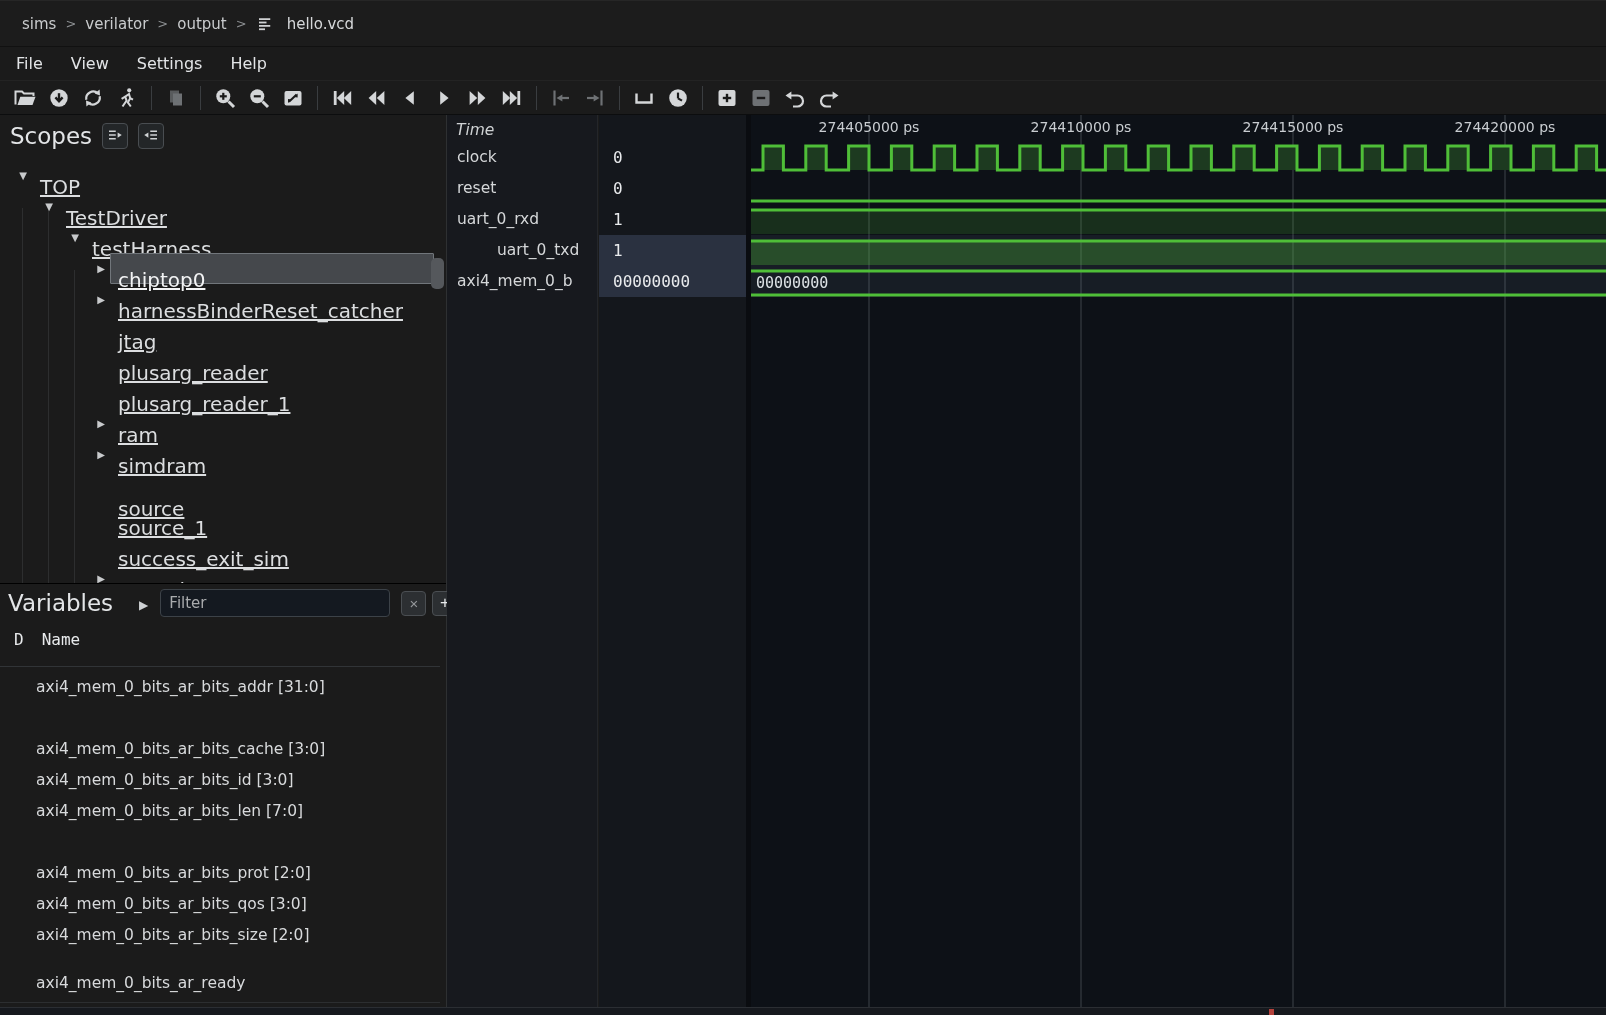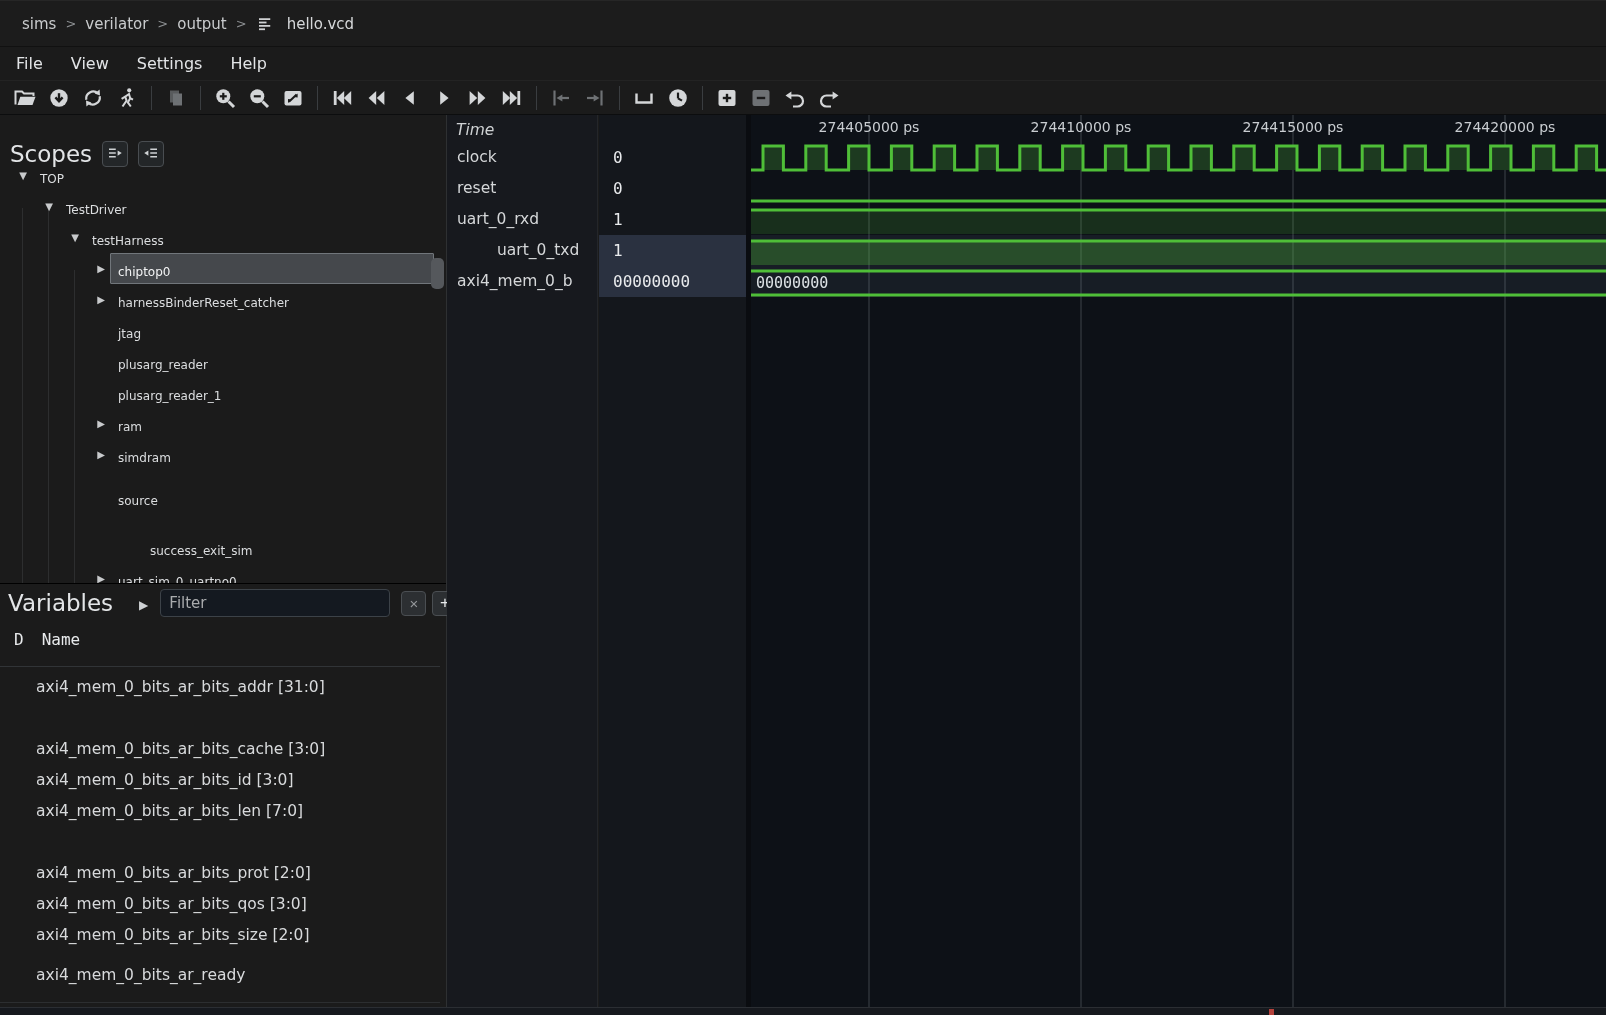--- a/index.html
+++ b/index.html
@@ -24,28 +24,28 @@
   .tb-btn svg{display:block;}
   
   .main{position:absolute;left:0;top:115px;width:1606px;height:892px;}
   .left-panel{position:absolute;left:0;top:0;width:446px;height:892px;background:#1b1b1b;border-right:1px solid #2e3032;box-sizing:content-box;}
   .names-col{position:absolute;left:447px;top:0;width:151px;height:892px;background:#17191e;border-right:1px solid #24262a;box-sizing:border-box;}
   .values-col{position:absolute;left:599px;top:0;width:147px;height:892px;background:#14171c;}
   .col-gap{position:absolute;left:746px;top:0;width:5px;height:892px;background:#0a0c10;}
   .wave-wrap{position:absolute;left:751px;top:0;width:855px;height:892px;background:#0d1117;overflow:hidden;}
   
   .panel-title{font-size:23px;color:#e3e5e7;}
-  .scopes-head{position:absolute;left:10px;top:8px;display:flex;align-items:center;gap:10px;margin-top:18px;}
+  .scopes-head{position:absolute;left:10px;top:8px;display:flex;align-items:center;gap:10px;}
   .head-btn{width:26px;height:26px;background:#232628;border:1px solid #494d51;border-radius:4px;
             display:flex;align-items:center;justify-content:center;color:#cfd2d4;padding:0;}
   .scopes-tree{position:absolute;left:0;top:45px;width:446px;height:423px;overflow:hidden;}
   .tree-guide{position:absolute;width:1px;background:#2d2e2f;}
   .tree-row{position:absolute;left:0;width:446px;height:31px;}
   .tree-arrow{position:absolute;top:0;height:31px;line-height:31px;font-size:10px;color:#c8cacc;width:18px;text-align:center;}
-  .tree-label{position:absolute;top:4px;height:31px;line-height:31px;font-size:12px;color:#dcdee0;white-space:nowrap;}
+  .tree-label{position:absolute;top:12px;height:31px;line-height:31px;font-size:20px;color:#dcdee0;white-space:nowrap;text-decoration:underline;}
   .tree-sel{position:absolute;top:0;height:29px;background:#45484c;border:1px solid #71767b;border-radius:1px;}
   .tree-row.selected .tree-label{color:#f2f3f4;}
   .scroll-thumb{position:absolute;left:431px;top:143px;width:13px;height:31px;background:#55585c;border-radius:5px;}
   .panel-divider{position:absolute;left:0;top:468px;width:446px;height:1px;background:#000;}
   
   .vars-panel{position:absolute;left:0;top:469px;width:446px;height:423px;background:#1b1b1b;}
   .vars-head{position:absolute;left:8px;top:5px;display:flex;align-items:center;}
   .vars-arrow{font-size:12px;color:#cfd2d4;margin:3px 12px 0 26px;}
   .filter-input{width:212px;height:26px;background:#141920;border:1px solid #3c4248;border-radius:4px;
                 color:#d8dadc;font-size:15px;padding:0 8px;font-family:"DejaVu Sans","Liberation Sans",sans-serif;outline:none;}
@@ -374,21 +374,24 @@
             <span class="tree-arrow" style="left: 92px;">▶</span>
             <span class="tree-label" style="left: 118px;">ram</span>
           </div>
           <div class="tree-row" style="top: 279px;">
             <span class="tree-arrow" style="left: 92px;">▶</span>
             <span class="tree-label" style="left: 118px;">simdram</span>
           </div>
           <div class="tree-row" style="top: 310px; margin-top: 12px;">
             <span class="tree-label" style="left: 118px;">source</span>
           </div>
-          <div class="tree-row" style="top: 372px; margin-left: 32px;">
+          <div class="tree-row" style="top: 341px;">
+            <span class="tree-label" style="left: 118px;">source_1</span>
+          </div>
+          <div class="tree-row" style="top: 372px;">
             <span class="tree-label" style="left: 118px;">success_exit_sim</span>
           </div>
           <div class="tree-row" style="top: 403px;">
             <span class="tree-arrow" style="left: 92px;">▶</span>
             <span class="tree-label" style="left: 118px;">uart_sim_0_uartno0</span>
           </div>
         </div>
       <div class="scroll-thumb"></div>
       <div class="panel-divider"></div>
 
@@ -410,21 +413,21 @@
         </div>
         <div class="vars-sep"></div>
         <div class="vars-list">
             <div class="var-row" style="top: 0px;">axi4_mem_0_bits_ar_bits_addr [31:0]</div>
             <div class="var-row" style="top: 62px;">axi4_mem_0_bits_ar_bits_cache [3:0]</div>
             <div class="var-row" style="top: 93px;">axi4_mem_0_bits_ar_bits_id [3:0]</div>
             <div class="var-row" style="top: 124px;">axi4_mem_0_bits_ar_bits_len [7:0]</div>
             <div class="var-row" style="top: 186px;">axi4_mem_0_bits_ar_bits_prot [2:0]</div>
             <div class="var-row" style="top: 217px;">axi4_mem_0_bits_ar_bits_qos [3:0]</div>
             <div class="var-row" style="top: 248px;">axi4_mem_0_bits_ar_bits_size [2:0]</div>
-            <div class="var-row" style="top: 288px;">axi4_mem_0_bits_ar_ready</div>
+            <div class="var-row" style="top: 296px;">axi4_mem_0_bits_ar_ready</div>
           </div>
         <div class="vars-bottomline"></div>
       </div>
     </div>
 
     <div class="names-col">
       <div class="time-label">Time</div>
     <div class="sig-row" style="top: 27px;">clock</div>
         <div class="sig-row" style="top: 58px;">reset</div>
         <div class="sig-row" style="top: 89px;">uart_0_rxd</div>

